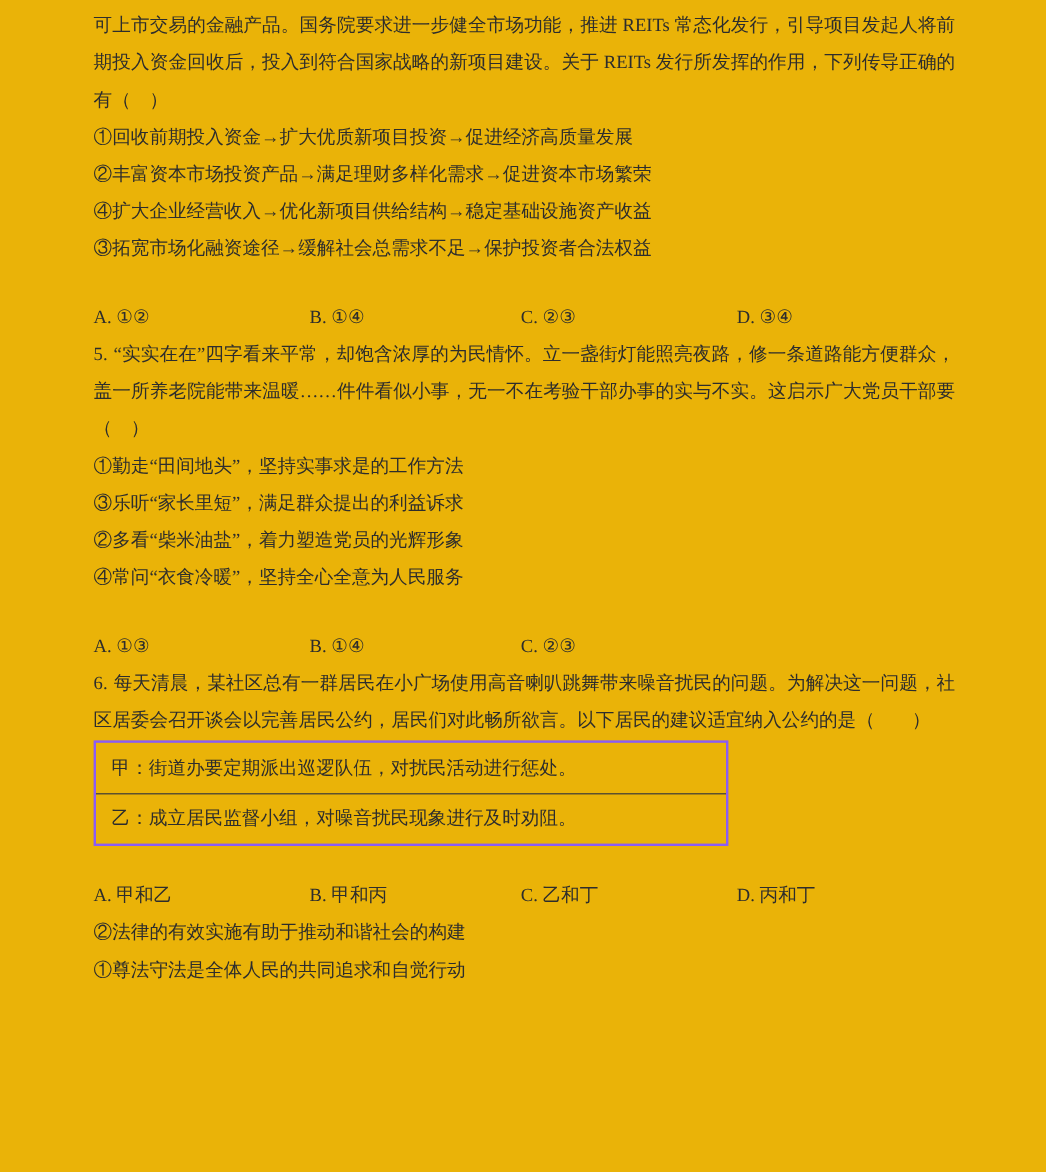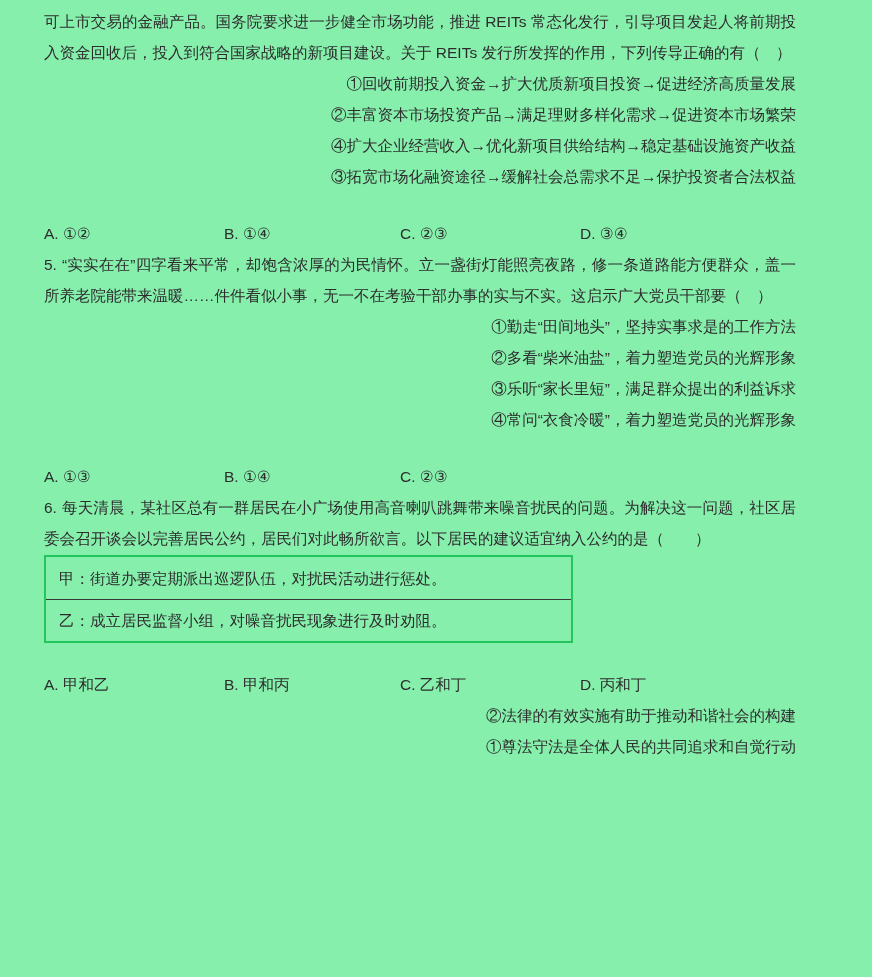--- a/index.html
+++ b/index.html
@@ -5,45 +5,45 @@
   html, body {
     margin: 0;
     padding: 0;
     background: #ffffff;
   }
   .page {
     position: relative;
     box-sizing: border-box;
     width: 872px;
     height: 977px;
-    background: #86efac;
-    padding: 6px 76px 0 44px;
-    font-family: Liberation Sans, sans-serif;
+    background: #eab308;
+    padding: 6px 76px 0 78px;
+    font-family: Liberation Serif, serif;
     font-size: 15.5px;
     line-height: 31px;
     color: #2d2d2d;
     overflow: hidden;
   }
   p { margin: 0; }
   .stem {
     text-align: justify;
     text-align-last: left;
   }
   .qnum { margin-right: 5px; }
-  .item-line { white-space: nowrap; text-align: right; }
+  .item-line { white-space: nowrap; }
   .options-row {
     display: grid;
     grid-template-columns: 180px 176px 180px 1fr;
     margin-top: 26px;
   }
   .opt { white-space: nowrap; }
   .suggestion-table {
     box-sizing: border-box;
     width: 529px;
-    border: 2px solid #22c55e;
+    border: 2px solid #8b5cf6;
     margin: 1px 0 26px 0;
   }
   .trow {
     box-sizing: border-box;
     height: 42px;
     display: flex;
     align-items: center;
     padding-left: 13px;
     border-top: 1.5px solid #3a3a3a;
   }
@@ -64,23 +64,23 @@
       <span class="opt">A. ①②</span>
       <span class="opt">B. ①④</span>
       <span class="opt">C. ②③</span>
       <span class="opt">D. ③④</span>
     </div>
   </div>
 
   <div>
     <p class="stem"><span class="qnum">5.</span><span>“实实在在”四字看来平常，却饱含浓厚的为民情怀。立一盏街灯能照亮夜路，修一条道路能方便群众，盖一所养老院能带来温暖……件件看似小事，无一不在考验干部办事的实与不实。这启示广大党员干部要（　）</span></p>
     <p class="item-line">①勤走“田间地头”，坚持实事求是的工作方法</p>
+    <p class="item-line">③乐听“家长里短”，满足群众提出的利益诉求</p>
     <p class="item-line">②多看“柴米油盐”，着力塑造党员的光辉形象</p>
-    <p class="item-line">③乐听“家长里短”，满足群众提出的利益诉求</p>
-    <p class="item-line">④常问“衣食冷暖”，着力塑造党员的光辉形象</p>
+    <p class="item-line">④常问“衣食冷暖”，坚持全心全意为人民服务</p>
     <div class="options-row">
       <span class="opt">A. ①③</span>
       <span class="opt">B. ①④</span>
       <span class="opt">C. ②③</span>
     </div>
   </div>
 
   <div>
     <p class="stem"><span class="qnum">6.</span><span>每天清晨，某社区总有一群居民在小广场使用高音喇叭跳舞带来噪音扰民的问题。为解决这一问题，社区居委会召开谈会以完善居民公约，居民们对此畅所欲言。以下居民的建议适宜纳入公约的是（　　）</span></p>
     <div class="suggestion-table">

